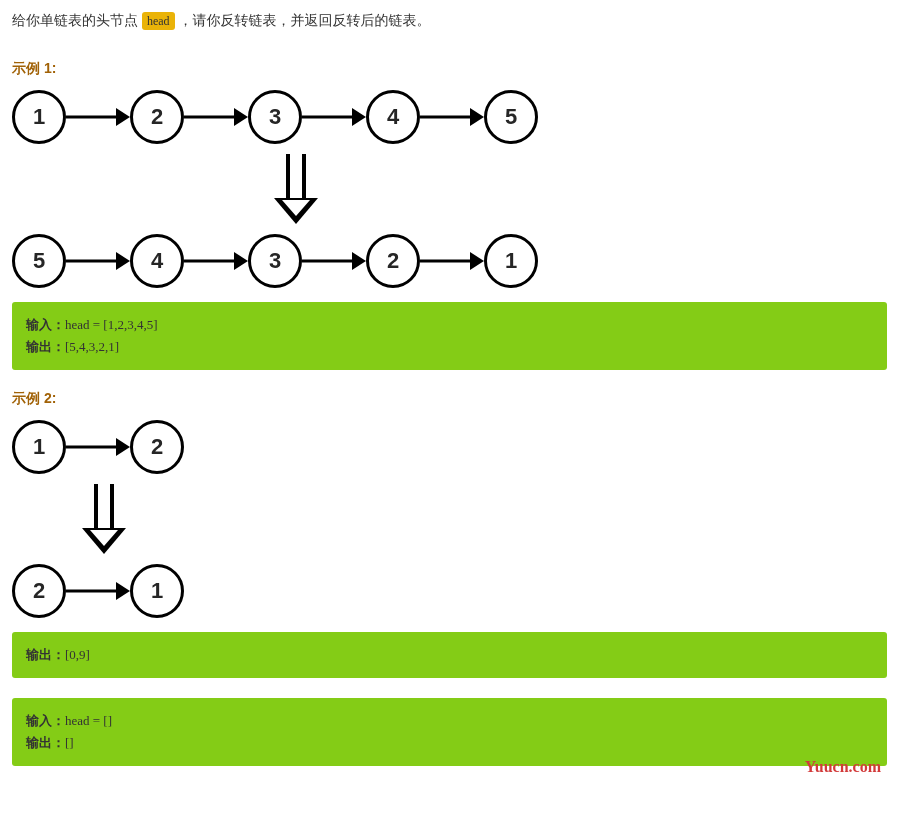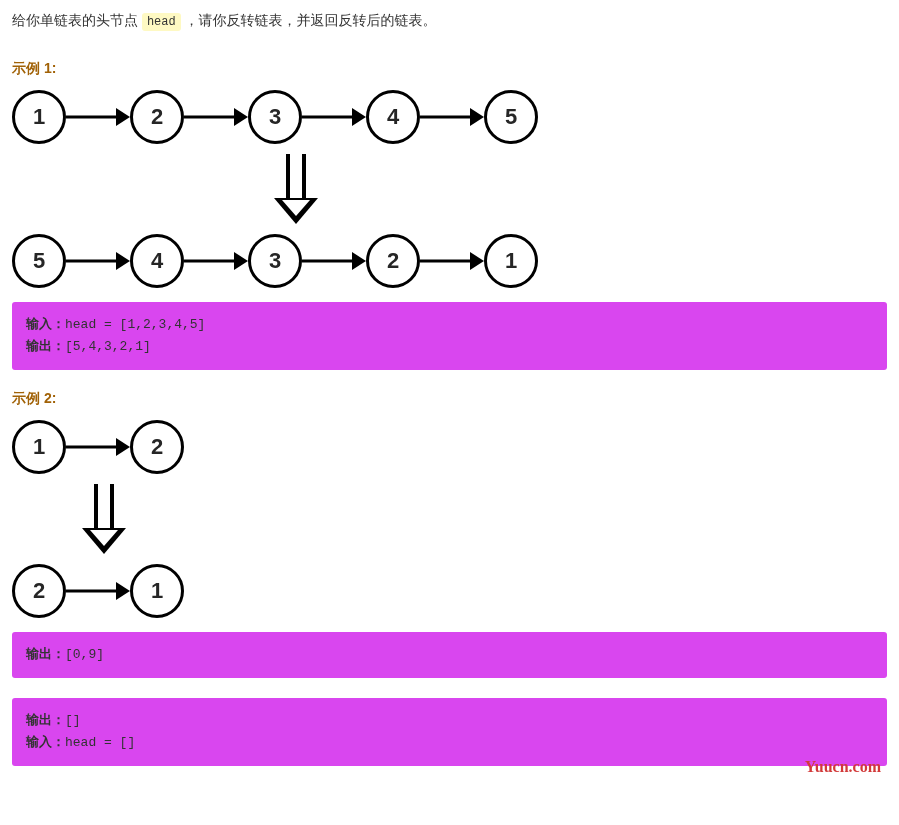--- a/index.html
+++ b/index.html
@@ -10,24 +10,24 @@
       margin: 0;
       padding: 12px;
       width: 899px;
       position: relative;
     }
     .description {
       color: #333;
       margin-bottom: 30px;
     }
     .description code {
-      background: #fef9c3;
+      background: #eab308;
       border-radius: 3px;
       padding: 2px 5px;
-      font-family: Liberation Mono, monospace;
+      font-family: Liberation Serif, serif;
       font-size: 12px;
     }
     .example-label {
       font-weight: 600;
       color: #a16207;
       margin: 20px 0 12px 0;
     }
     .diagram {
       margin: 10px 0 14px 0;
     }
@@ -102,24 +102,24 @@
       content: "";
       position: absolute;
       bottom: 8px; left: 50%;
       transform: translateX(-50%);
       width: 0; height: 0;
       border-top: 16px solid #fff;
       border-left: 14px solid transparent;
       border-right: 14px solid transparent;
     }
     .code-block {
-      background: #d946ef;
+      background: #84cc16;
       border-radius: 3px;
       padding: 12px 14px;
-      font-family: Liberation Mono, monospace;
+      font-family: Liberation Serif, serif;
       font-size: 13px;
       color: #333;
       line-height: 1.7;
       margin-bottom: 20px;
     }
     .code-block .kw { font-weight: 700; }
     .watermark {
       position: absolute;
       right: 18px;
       bottom: 22px;
@@ -188,18 +188,18 @@
       <div class="chain">
         <div class="node">2</div>
         <div class="arrow-r"></div>
         <div class="node">1</div>
       </div>
     </div>
     <div class="code-block">
       <div><span class="kw">输出：</span><span>[0,9]</span></div>
     </div>
     <div class="code-block">
+      <div><span class="kw">输入：</span><span>head = []</span></div>
       <div><span class="kw">输出：</span><span>[]</span></div>
-      <div><span class="kw">输入：</span><span>head = []</span></div>
     </div>
   </div>
 
 <div class="watermark">Yuucn.com</div>
 
 </body></html>

